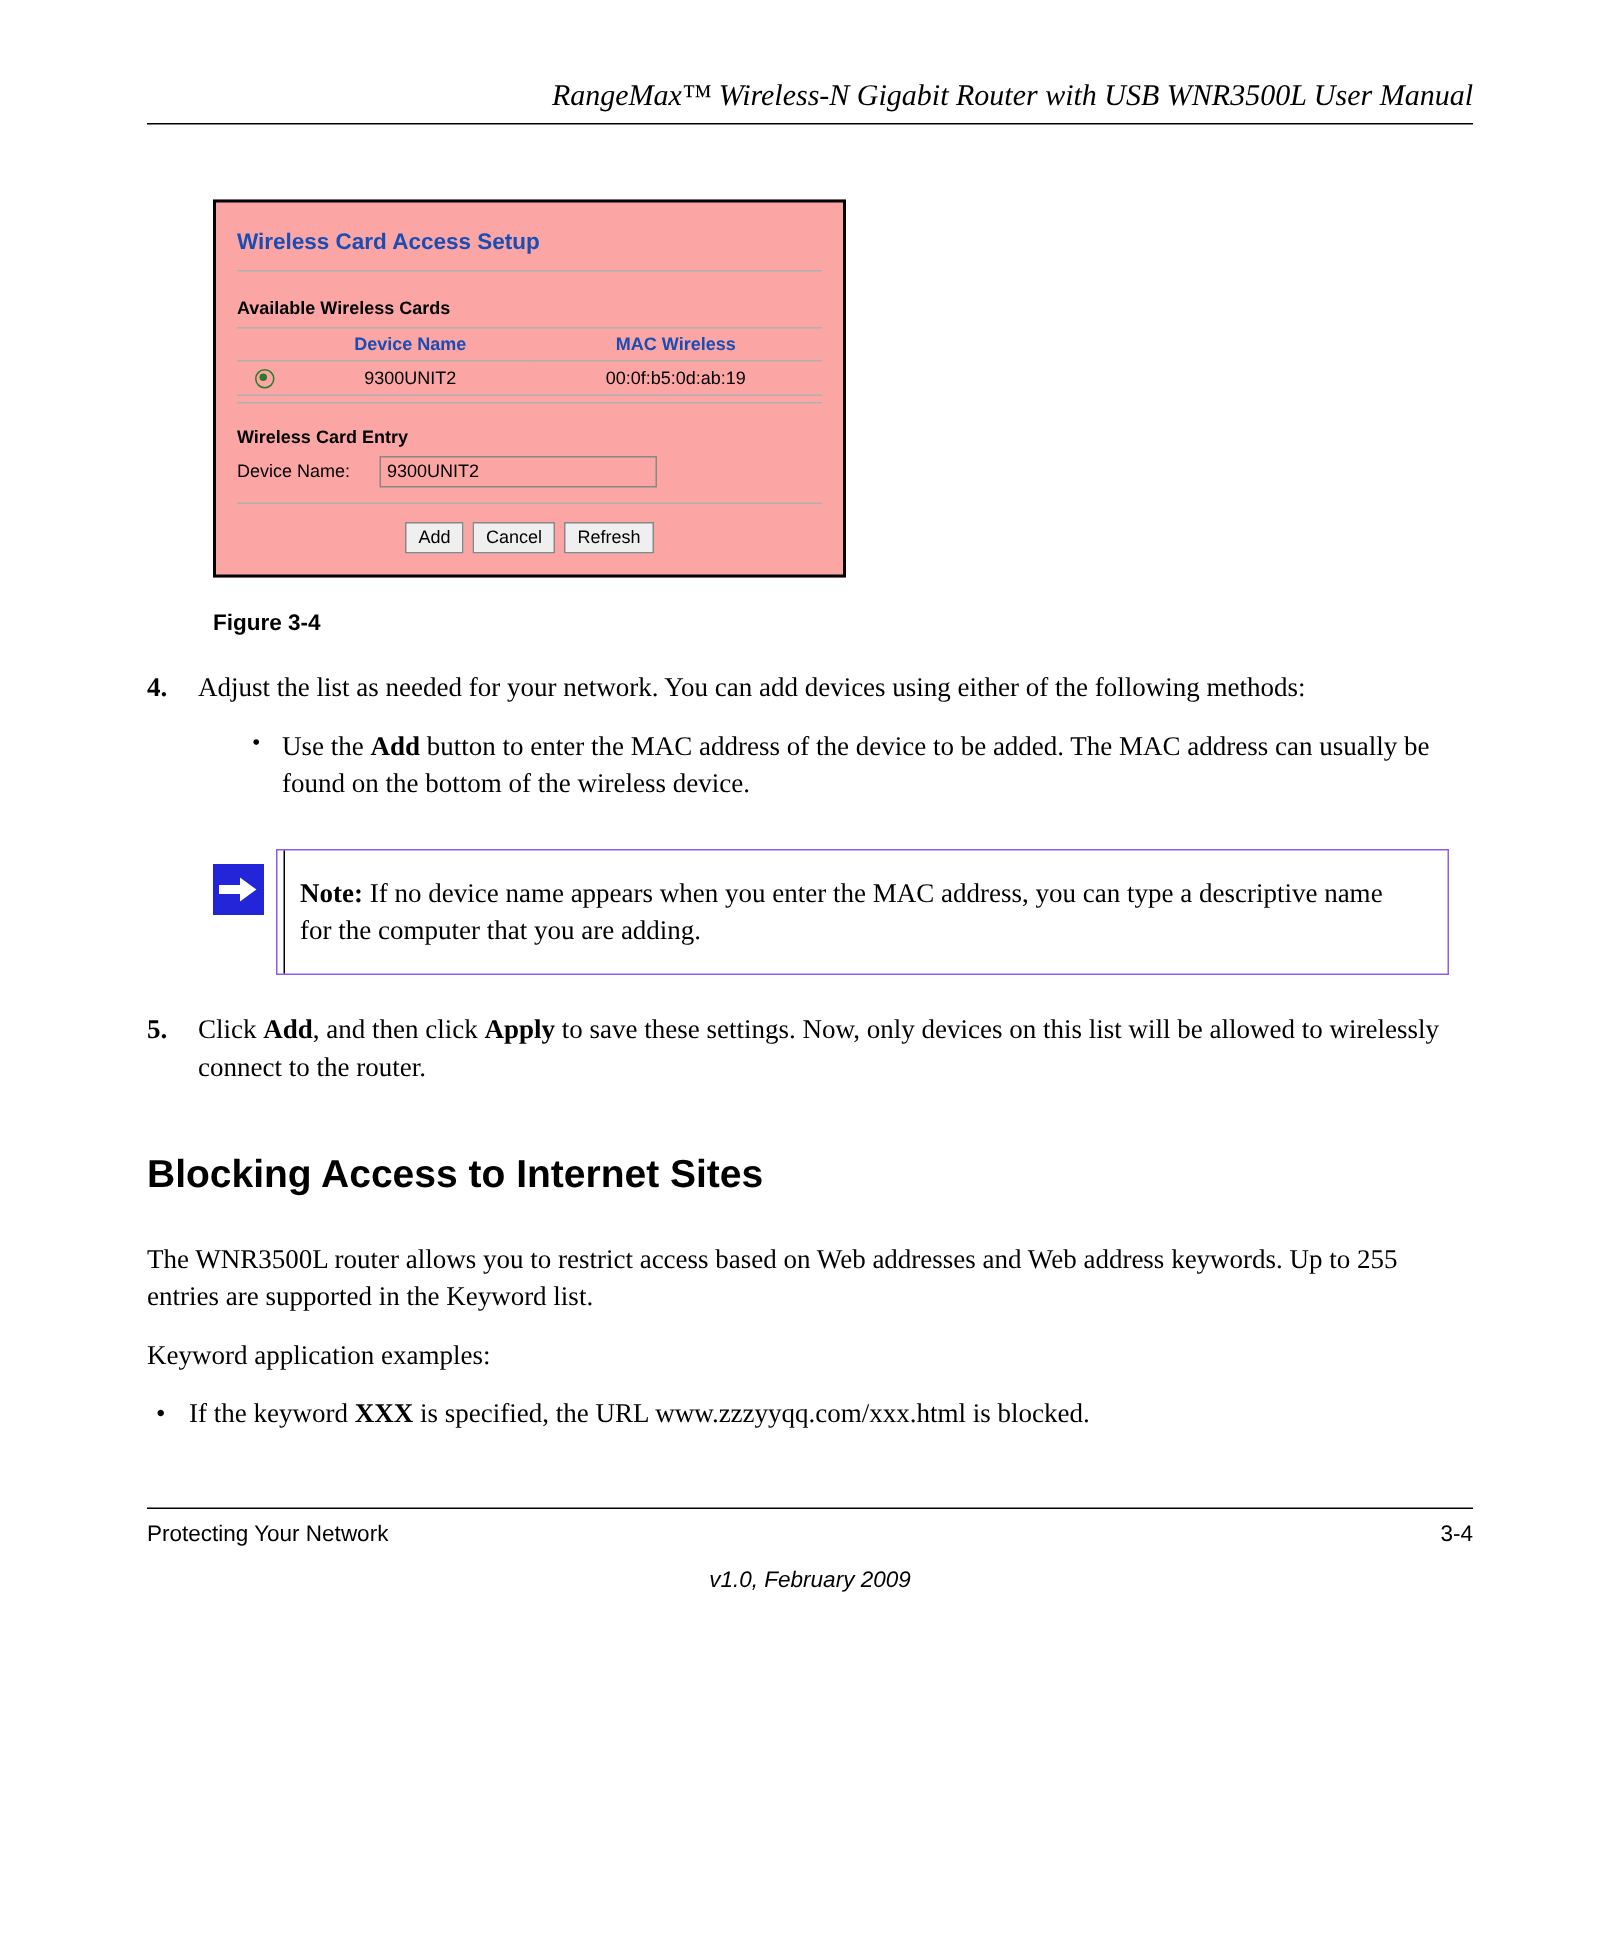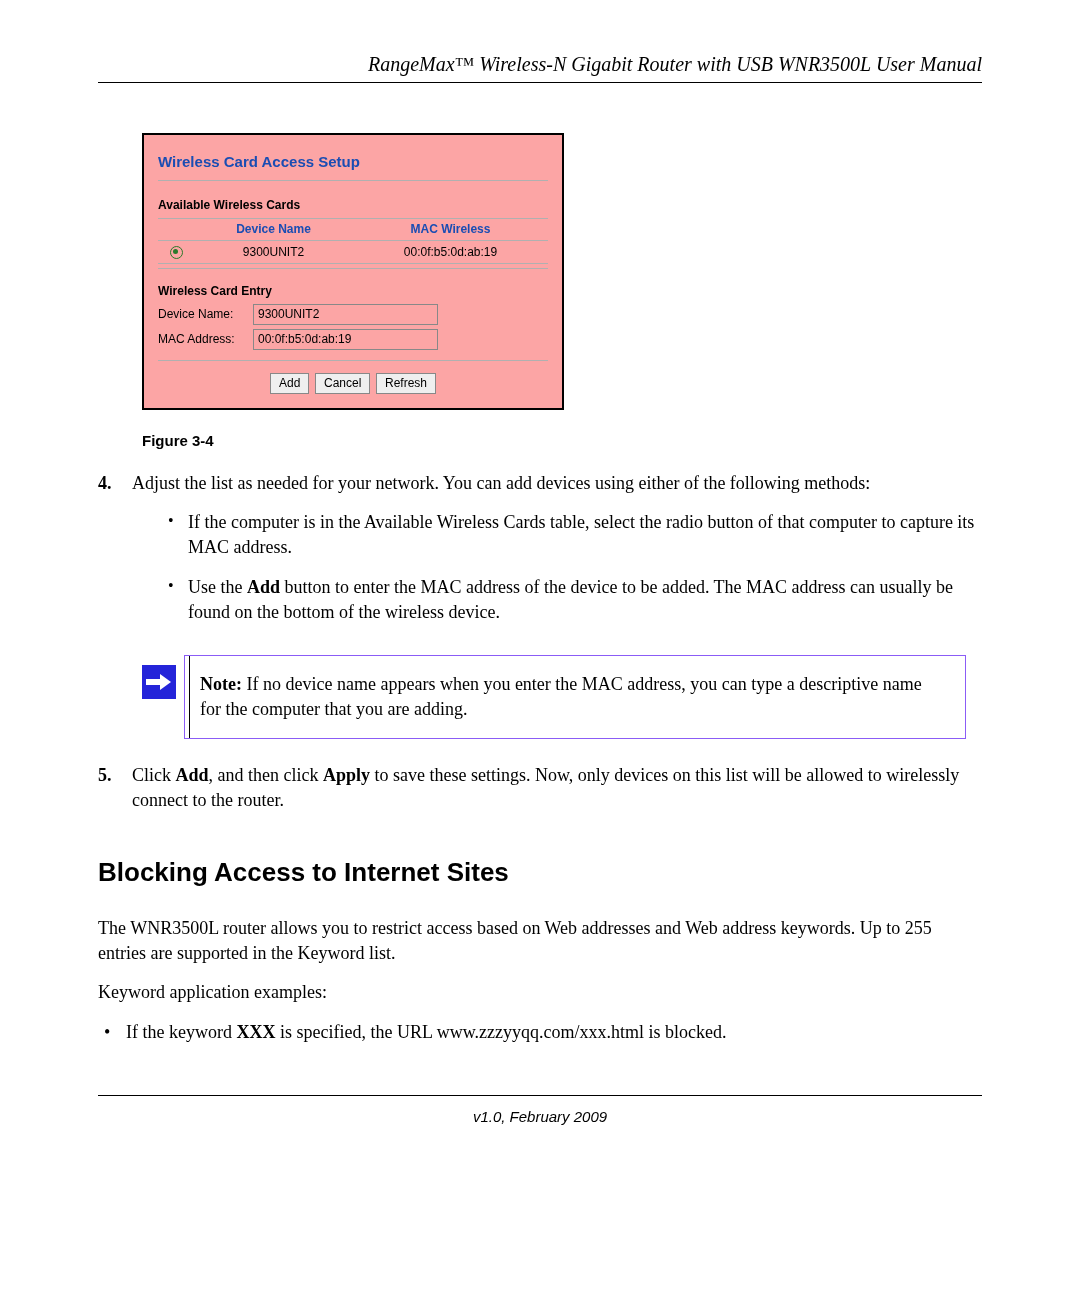--- a/index.html
+++ b/index.html
@@ -255,42 +255,37 @@
   </tbody>
     </table>
   <hr class="ss-hr" style="margin:4px 0 14px 0">
 
   <div class="ss-subtitle">Wireless Card Entry</div>
 
   <div class="ss-entry-row">
     <span class="ss-entry-label">Device Name:</span>
     <span class="ss-input">9300UNIT2</span>
   </div>
-  <div class="ss-entry-row">
-    <span class="ss-entry-label">MAC Address:</span>
-    <span class="ss-input">00:0f:b5:0d:ab:19</span>
-  </div>
   <hr class="ss-hr" style="margin:10px 0 0 0">
 
   <div class="ss-buttons">
     <span class="ss-btn">Add</span>
     <span class="ss-btn">Cancel</span>
     <span class="ss-btn">Refresh</span>
   </div>
 </div>
 
 <div class="figure-caption">Figure 3-4</div>
 
 <ol class="main-list">
   <li>
     <span class="num">4.</span>
     <div class="content">
       <span>Adjust the list as needed for your network. You can add devices using either of the following methods:</span>
       <ul class="sub-list">
-        <li>If the computer is in the Available Wireless Cards table, select the radio button of that computer to capture its MAC address.</li>
         <li>
           <span>Use the </span><span class="bold">Add</span><span> button to enter the MAC address of the device to be added. The MAC address can usually be found on the bottom of the wireless device.</span>
         </li>
       </ul>
     </div>
   </li>
 </ol>
 
 <div class="note-box">
   <div class="note-icon">
@@ -321,14 +316,18 @@
 <p class="body-para">Keyword application examples:</p>
 
 <ul class="body-bullets">
   <li>
     <span>If the keyword </span><span class="bold">XXX</span><span> is specified, the URL www.zzzyyqq.com/xxx.html is blocked.</span>
   </li>
 </ul>
 
 <div class="footer">
   <hr class="footer-hr">
+  <div class="footer-row">
+    <span>Protecting Your Network</span>
+    <span>3-4</span>
+  </div>
   <div class="footer-version">v1.0, February 2009</div>
 </div>
 
 </body></html>

